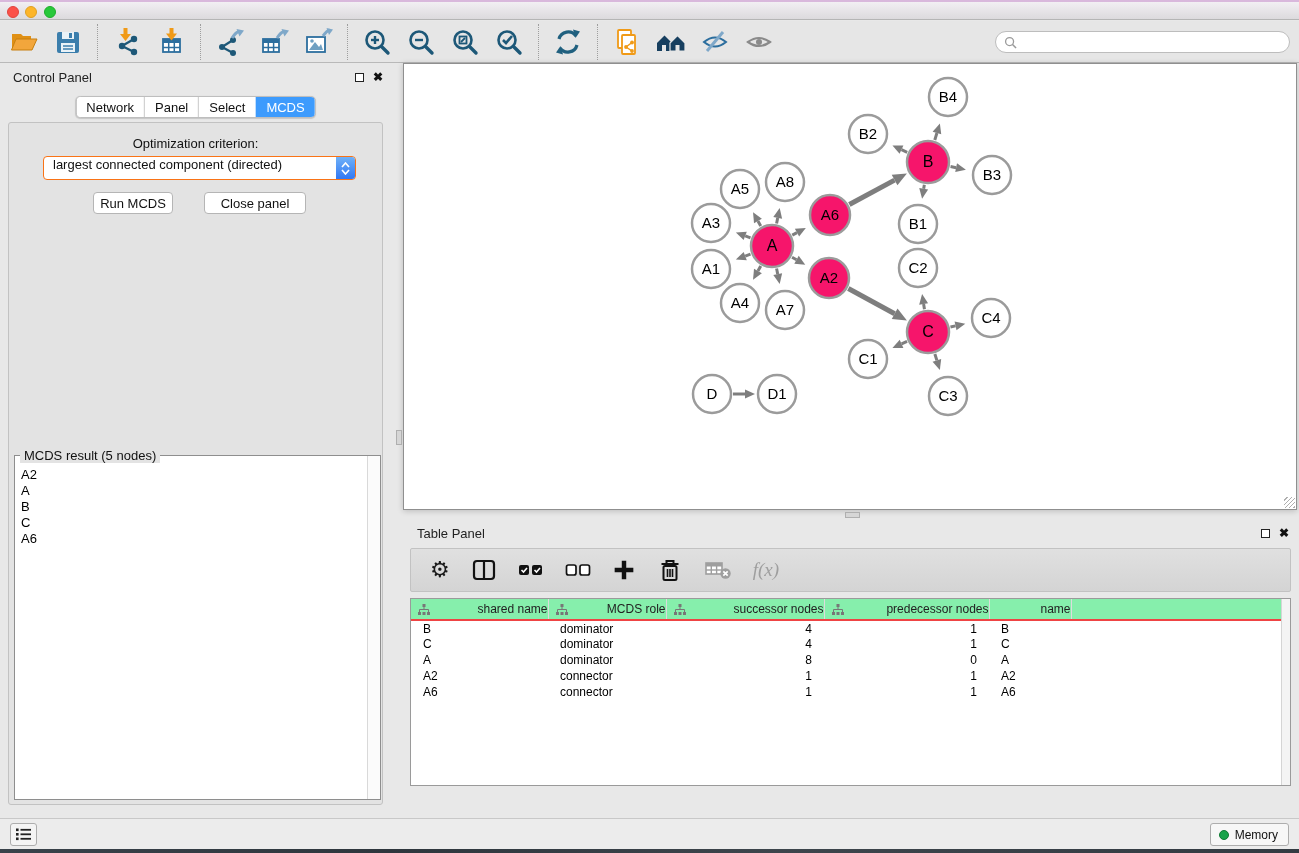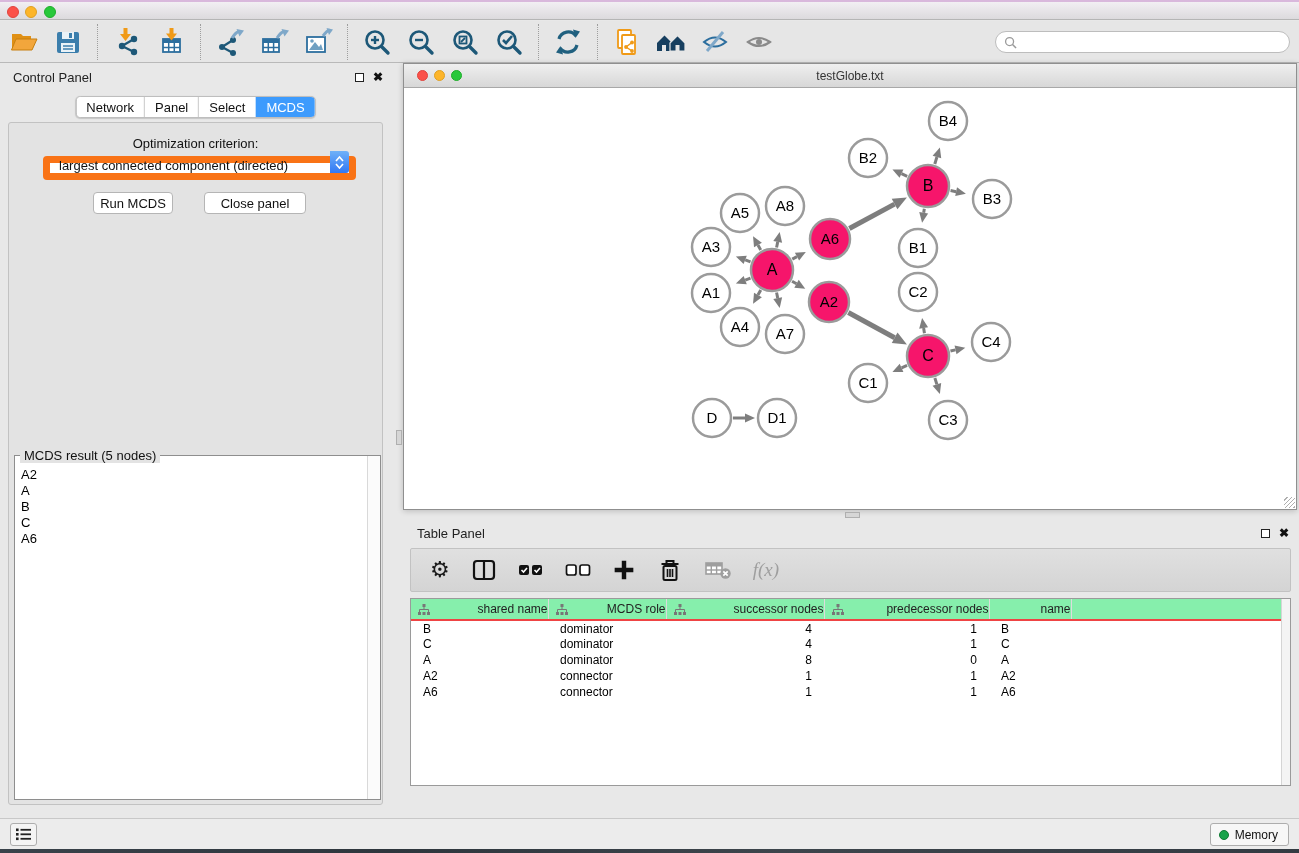--- a/index.html
+++ b/index.html
@@ -45,21 +45,21 @@
     background:#fff; height:22px; box-shadow:0 0.5px 1px rgba(0,0,0,.15); }
   .seg-tab { padding:0 10px; font-size:13px; color:#111; background:#fff; display:flex;
     align-items:center; border-left:1px solid #C9C9C9; cursor:pointer; white-space:nowrap; }
   .seg-tab:first-child { border-left:none; }
   .seg-tab.active { background:#3D9BFD; color:#fff; border-left-color:#3D9BFD; }
   #cp-tabs { position:absolute; left:50%; transform:translateX(-50%); top:32px; }
   .cp-box { position:absolute; left:8px; top:58px; width:375px; height:683px;
     background:#E3E3E3; border:1px solid #C2C2C2; border-radius:3px; }
   .opt-label { position:absolute; left:0; right:0; top:13px; text-align:center; font-size:13px; color:#111; }
   .select-box { position:absolute; left:34px; top:33px; width:313px; height:24px; background:#fff;
-    border:7px solid #f97316; border-radius:4px; display:flex; align-items:flex-end; cursor:pointer; }
+    border:1px solid #f97316; border-radius:4px; display:flex; align-items:flex-start; cursor:pointer; }
   .select-box .sel-text { flex:1; font-size:13px; color:#111; padding-left:9px; white-space:nowrap; }
   .select-stepper { width:19px; height:22px; border-radius:0 3px 3px 0;
     background:linear-gradient(#6FB1F8,#3178F4); display:flex; flex-direction:column;
     align-items:center; justify-content:center; gap:1px; }
   .btn { position:absolute; height:22px; background:#FFFFFF; border:1px solid #B5B5B5;
     border-radius:4px; font-size:13px; color:#111; cursor:pointer; font-family:"Liberation Sans",sans-serif; }
   .mcds { position:absolute; left:14px; top:391px; width:367px; height:345px;
     border:1px solid #8E8E8E; background:#fff; }
   .mcds-legend { position:absolute; top:-8px; left:5px; background:#E3E3E3; padding:0 4px;
     font-size:13px; color:#111; }
@@ -334,26 +334,20 @@
           <div class="list-item">A</div>
           <div class="list-item">B</div>
           <div class="list-item">C</div>
           <div class="list-item">A6</div>
         </div>
       <div class="mcds-scroll"></div>
     </div>
   </div>
 
   <div class="net-frame">
-    <div class="net-titlebar">
-      <span class="traffic small t-red"></span>
-      <span class="traffic small t-yellow"></span>
-      <span class="traffic small t-green"></span>
-      <div class="title">testGlobe.txt</div>
-    </div>
     <div class="net-canvas">
       <svg id="graph" width="891" height="420">
           <line x1="346.4789624129428" y1="190.11448958200518" x2="341.2212279794467" y2="192.09691404053646" stroke="#7E7E7E" stroke-width="3"></line>
           <polygon points="331.86425511550885,195.62495298923437 339.63361045253265,187.8862762517644 342.8088455063608,196.30755182930852" fill="#7E7E7E"></polygon>
           <line x1="346.4789624129428" y1="173.88551041799482" x2="341.2212279794467" y2="171.90308595946354" stroke="#7E7E7E" stroke-width="3"></line>
           <polygon points="331.86425511550885,168.37504701076563 342.8088455063608,167.69244817069148 339.63361045253265,176.1137237482356" fill="#7E7E7E"></polygon>
           <line x1="356.7407005957243" y1="202.05562706386607" x2="353.9365101291501" y2="207.05059133245132" stroke="#7E7E7E" stroke-width="3"></line>
           <polygon points="349.04116256207374,215.77042918630613 350.01258309491544,204.84768492726695 357.8604371633848,209.25349773763568" fill="#7E7E7E"></polygon>
           <line x1="356.7407005957243" y1="161.94437293613393" x2="353.9365101291501" y2="156.94940866754868" stroke="#7E7E7E" stroke-width="3"></line>
           <polygon points="349.04116256207374,148.22957081369387 357.8604371633848,154.74650226236432 350.01258309491544,159.15231507273305" fill="#7E7E7E"></polygon>

